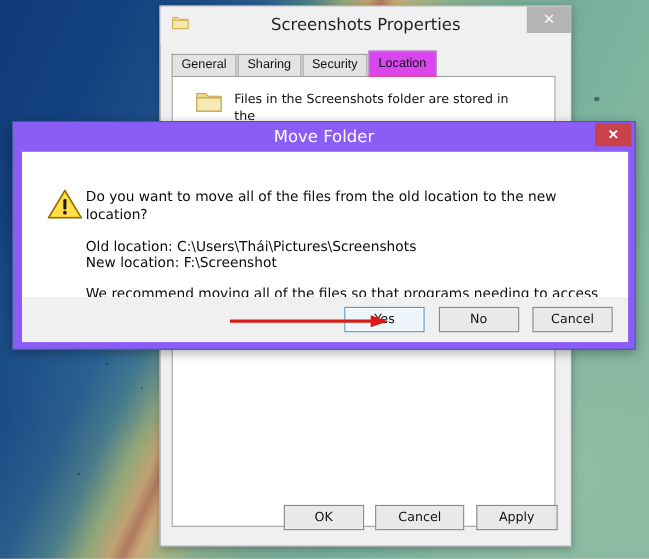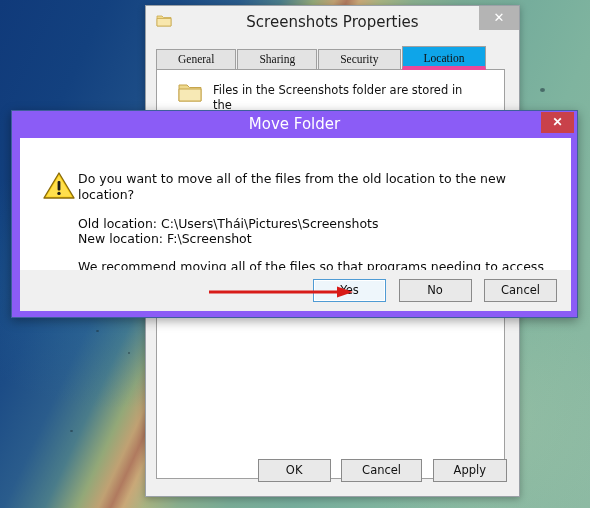--- a/index.html
+++ b/index.html
@@ -111,36 +111,36 @@
     position: absolute;
     left: 10px; top: 10px;
     height: 21px;
     font-size: 11.5px;
   }
   .tab {
     position: relative;
     float: left;
     height: 20px;
     line-height: 19px;
-    padding: 0 21px;
+    padding: 0 8px;
     margin-right: 1px;
     background: #e3e3e3;
     border: 1px solid #a0a0a0;
     border-bottom: none;
     color: #111;
     box-sizing: border-box;
-    font-family: Liberation Serif, serif;
+    font-family: Liberation Sans, sans-serif;
   }
   .tab.active {
-    background: #0ea5e9;
+    background: #d946ef;
     height: 24px;
     line-height: 22px;
     margin-top: -3px;
     z-index: 3;
-    border-bottom: 4px solid #ec4899;
+    border-bottom: 2px solid #ec4899;
   }
   #tab-panel {
     position: absolute;
     left: 10px; top: 30px;
     width: 349px; height: 410px;
     background: #ffffff;
     border: 1px solid #a0a0a0;
     box-sizing: border-box;
   }
   #location-desc-icon {

